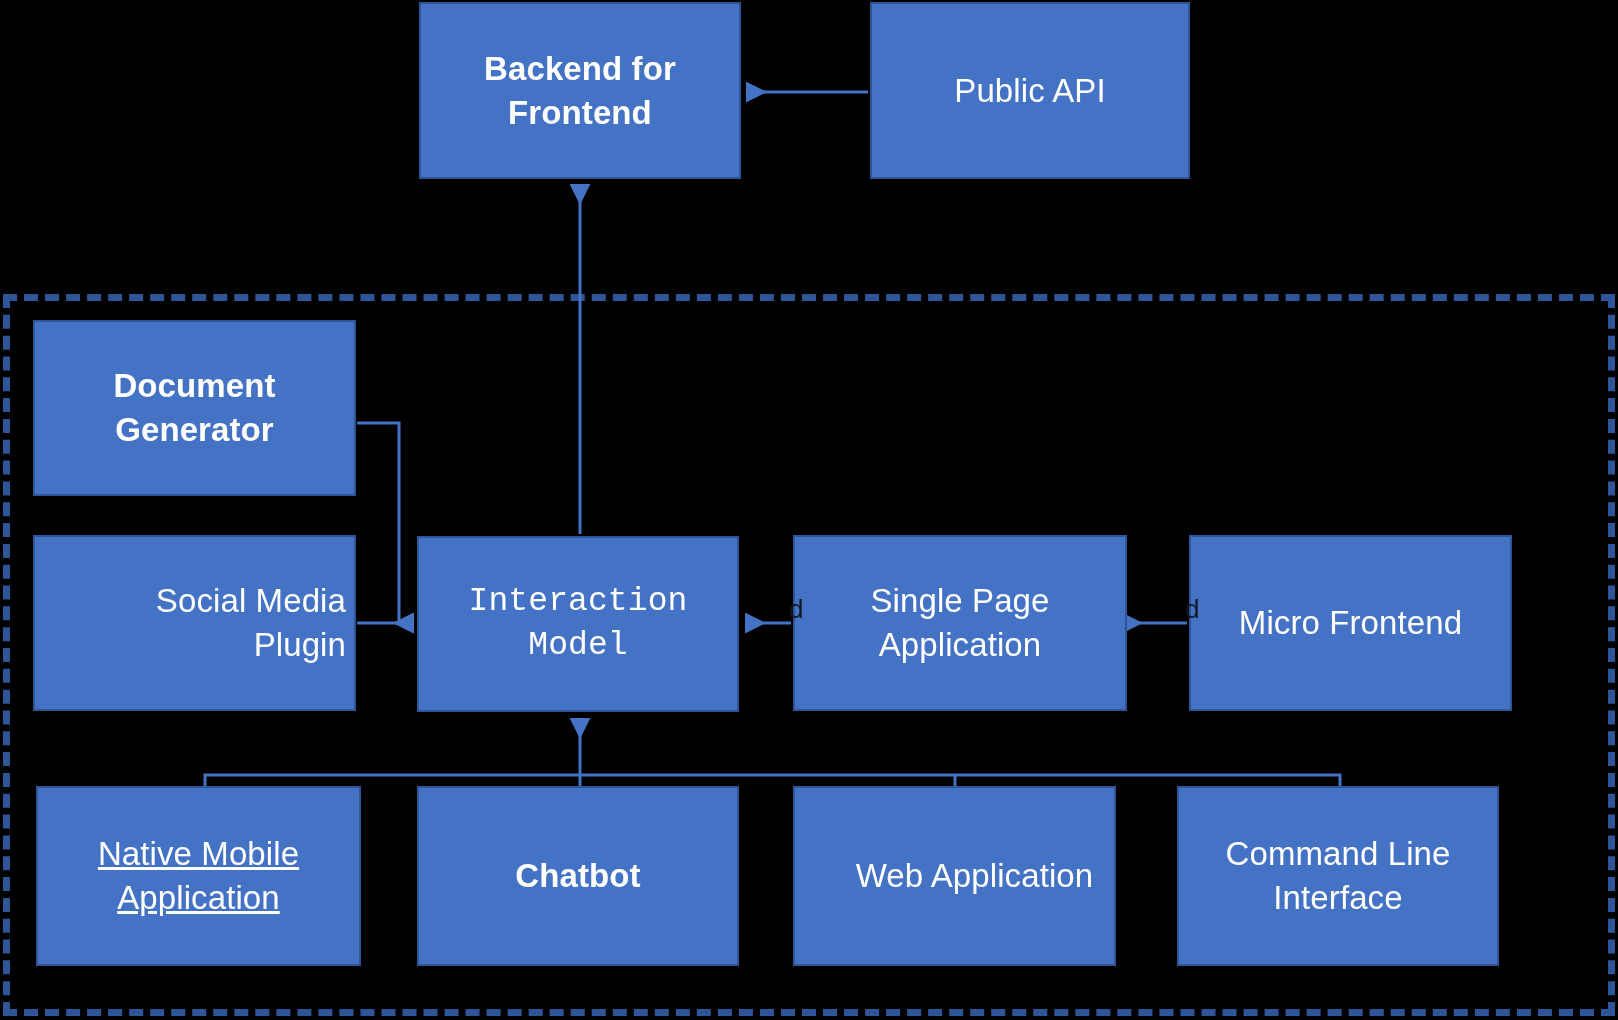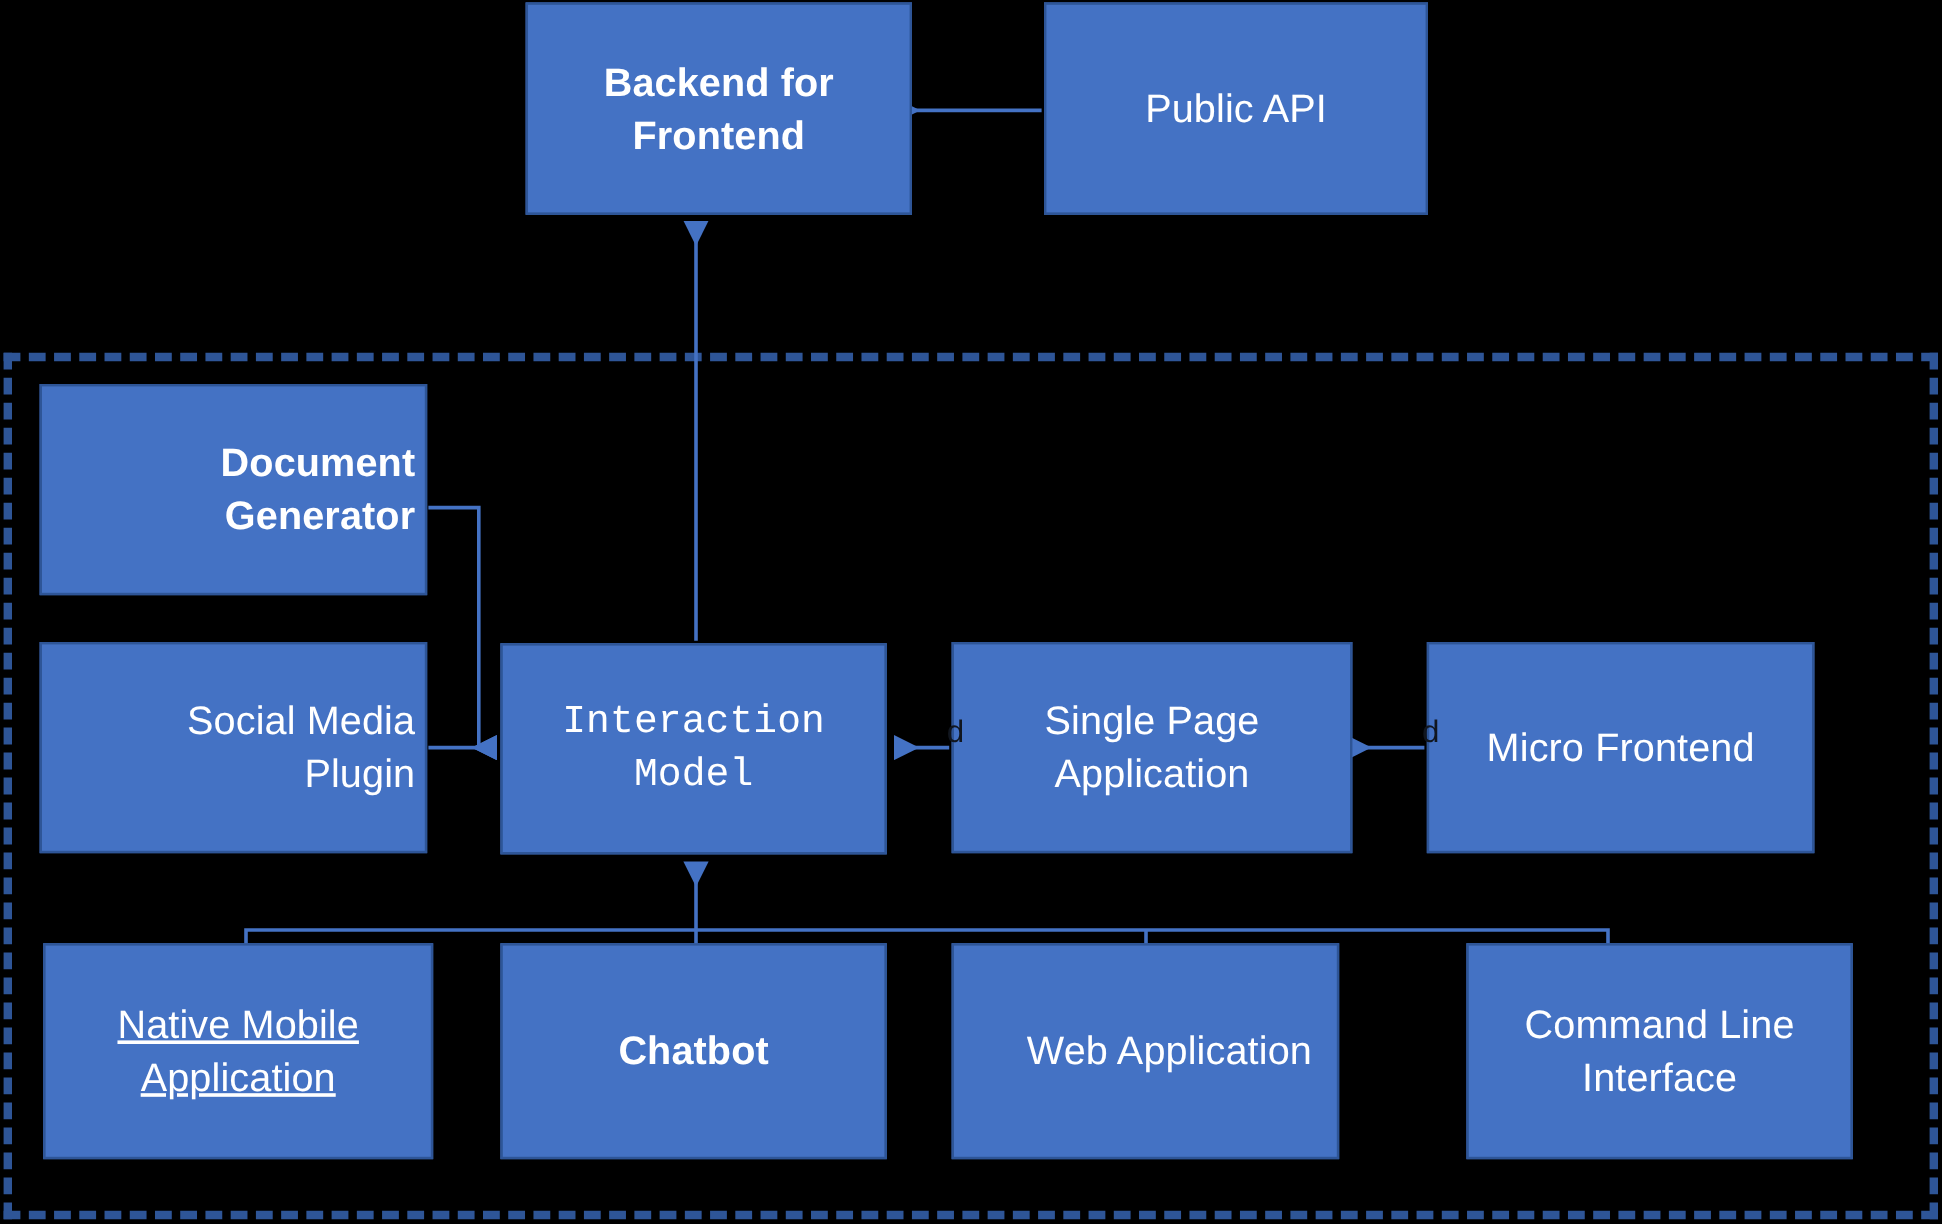--- a/index.html
+++ b/index.html
@@ -98,30 +98,30 @@
       <path d="M 791 623 L 747 623" marker-end="url(#arrow-left)"></path>
 
       <path d="M 1187 623 L 1124 623" marker-end="url(#arrow-left)"></path>
 
       <path d="M 205 813 L 205 775 L 1340 775 L 1340 813"></path>
       <path d="M 955 775 L 955 813"></path>
       <path d="M 580 813 L 580 720" marker-end="url(#arrow-up)"></path>
     </g>
   </svg>
 
-  <div class="node bold" style="left:419px; top:2px; width:322px; height:177px;margin-left:19px;">
+  <div class="node bold" style="left:419px; top:2px; width:322px; height:177px;">
     <span class="node-label">Backend for
 Frontend</span>
   </div>
 
   <div class="node" style="left:870px; top:2px; width:320px; height:177px;">
     <span class="node-label">Public API</span>
   </div>
 
-  <div class="node bold" style="left:33px; top:320px; width:323px; height:176px;text-align:right;">
+  <div class="node bold" style="left:33px; top:320px; width:323px; height:176px;">
     <span class="node-label">Document
 Generator</span>
   </div>
 
   <div class="node" style="left:33px; top:535px; width:323px; height:176px;text-align:right;">
     <span class="node-label">Social Media
 Plugin</span>
   </div>
 
   <div class="node" style="left:417px; top:536px; width:322px; height:176px;font-family:Liberation Mono, monospace;">
@@ -143,21 +143,21 @@
   </div>
 
   <div class="node" style="left:417px; top:786px; width:322px; height:180px;font-weight:bold;">
     <span class="node-label">Chatbot</span>
   </div>
 
   <div class="node" style="left:793px; top:786px; width:323px; height:180px;padding-left:48px;">
     <span class="node-label">Web Application</span>
   </div>
 
-  <div class="node" style="left:1222px; top:786px; width:322px; height:180px;">
+  <div class="node" style="left:1177px; top:786px; width:322px; height:180px;">
     <span class="node-label">Command Line
 Interface</span>
   </div>
 
   <span class="stray-glyph" style="left:789px; top:596px;">d</span>
   <span class="stray-glyph" style="left:1185px; top:596px;">d</span>
 
 </div>
 
 </body></html>

